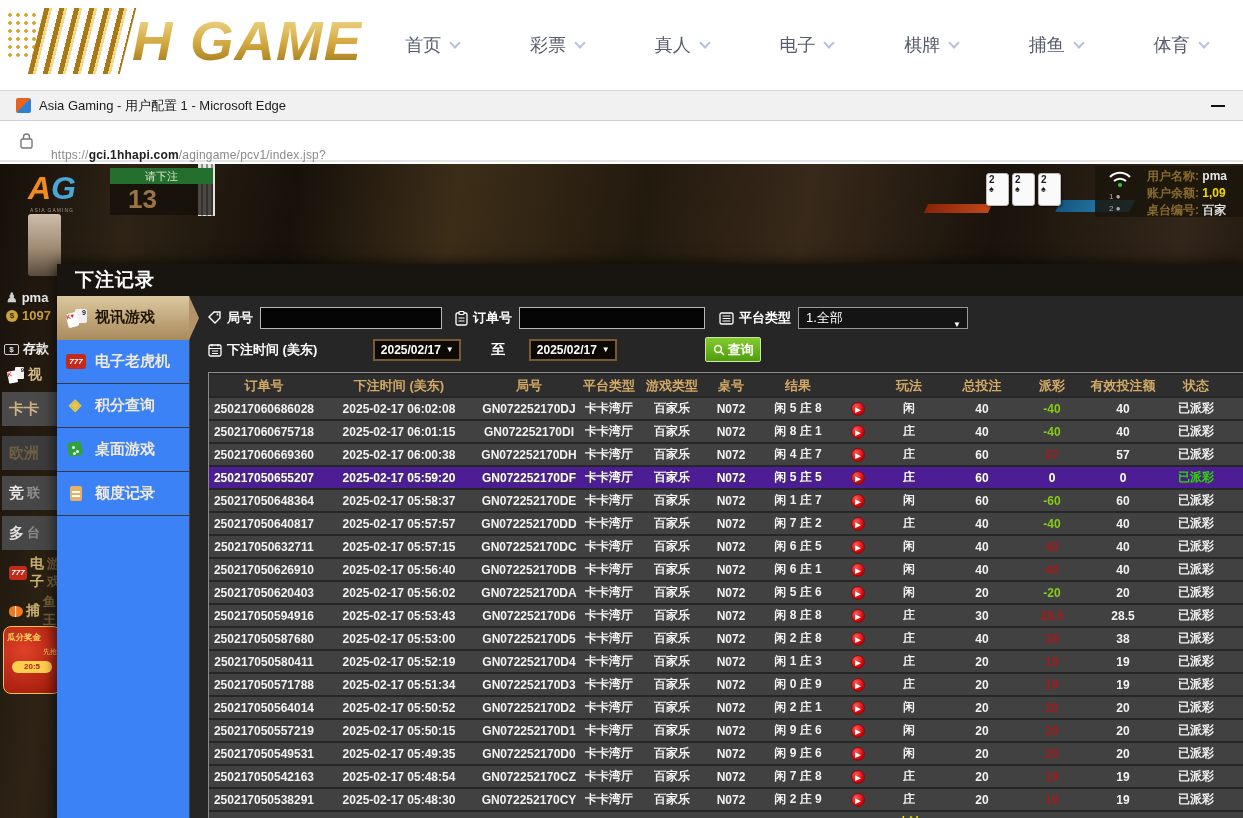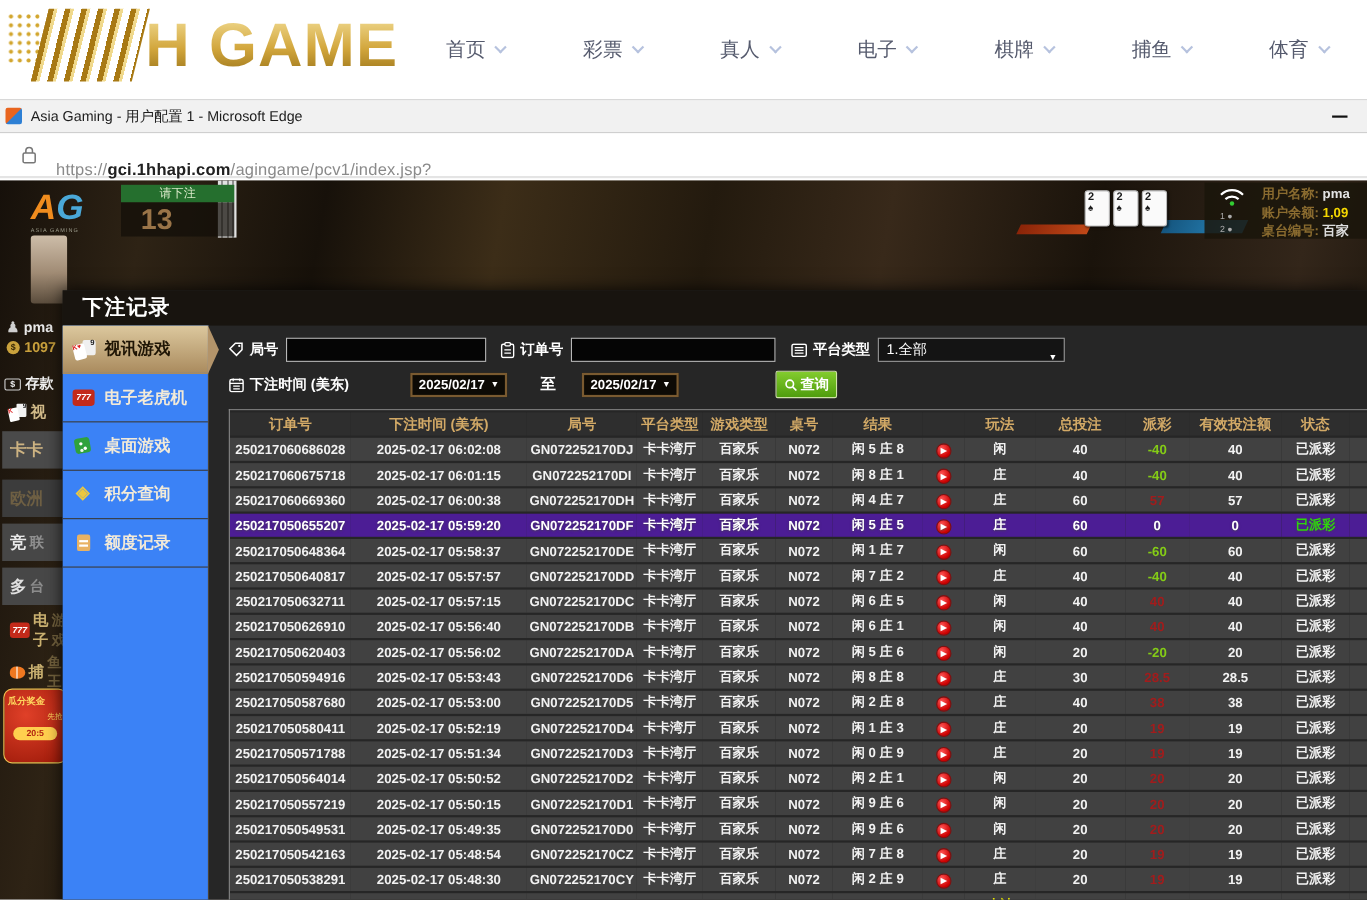--- a/index.html
+++ b/index.html
@@ -4,41 +4,41 @@
 <style>
   html,body{margin:0;padding:0;background:#888;}
   *{box-sizing:border-box;font-family:"Liberation Sans",sans-serif;}
   #page{position:relative;width:1243px;height:818px;background:#fff;overflow:hidden;}
 
   
   .topnav{position:absolute;left:0;top:0;width:1243px;height:90px;background:#fff;}
   .logo{position:absolute;left:6px;top:8px;display:flex;align-items:center;}
   .logo-dots{width:30px;height:46px;margin-top:-14px;background:radial-gradient(circle,#d2a62e 1.5px,transparent 2.2px);background-size:8px 8px;}
   .logo-bars{width:92px;height:66px;margin-right:4px;transform:skewX(-14deg);background:repeating-linear-gradient(90deg,#a87914 0 5px,#f0d98c 5px 8px,rgba(0,0,0,0) 8px 15px);}
-  .logo-text{font-size:56px;font-weight:900;letter-spacing:1px;background:linear-gradient(180deg,#f4e09a 5%,#d2a63c 55%,#8f6a12 100%);-webkit-background-clip:text;background-clip:text;color:transparent;line-height:66px;}
+  .logo-text{font-size:56px;font-weight:900;font-style:italic;letter-spacing:1px;background:linear-gradient(180deg,#f4e09a 5%,#d2a63c 55%,#8f6a12 100%);-webkit-background-clip:text;background-clip:text;color:transparent;line-height:66px;}
   .navlist{position:absolute;left:370px;top:0;width:873px;height:90px;display:flex;align-items:center;justify-content:space-around;}
   .nav-item{display:flex;align-items:center;color:#565b6e;font-size:18px;cursor:pointer;}
   .chev{width:8px;height:8px;border-right:2px solid #b6c2de;border-bottom:2px solid #b6c2de;transform:rotate(45deg);margin-left:10px;margin-top:-5px;}
 
   
-  .titlebar{position:absolute;left:0;top:90px;width:1243px;height:31px;background:#f1f1f1;border-top:1px solid #d8d8d8;border-bottom:1px solid #cfcfcf;display:flex;align-items:center;padding-left:5px;}
+  .titlebar{position:absolute;left:0;top:90px;width:1243px;height:31px;background:#f1f1f1;border-top:1px solid #d8d8d8;border-bottom:1px solid #cfcfcf;display:flex;align-items:center;padding-left:16px;}
   .favicon{width:15px;height:15px;border-radius:2px;background:linear-gradient(135deg,#e8641e 48%,#2d7fd4 52%);margin-right:8px;flex:none;}
   .wintitle{font-size:13px;color:#1c1c1c;}
   .minbtn{margin-left:auto;margin-right:18px;width:14px;border-top:2px solid #111;cursor:pointer;}
 
   
   .urlbar{position:absolute;left:0;top:122px;width:1243px;height:40px;background:#fff;border-bottom:2px solid #e4e4e4;display:flex;align-items:center;padding-left:20px;}
-  .url{font-size:15px;color:#8a8a8a;margin-left:18px;letter-spacing:.2px;margin-top:27px;}
+  .url{font-size:12px;color:#8a8a8a;margin-left:18px;letter-spacing:.2px;margin-top:27px;}
   .url b{color:#202020;font-weight:700;}
 
   
   .gamebg{position:absolute;left:0;top:164px;width:1243px;height:654px;overflow:hidden;
     background:linear-gradient(100deg,#16100a 0%,#2e2315 10%,#17110a 22%,#3c2d18 34%,#231a0e 48%,#38291a 60%,#1a130b 74%,#33261a 88%,#140f08 100%);}
   .curtain{position:absolute;left:198px;top:0;width:17px;height:52px;background:repeating-linear-gradient(90deg,#e2e2e2 0 3px,#8f8f8f 3px 5px);}
-  .aglogo{position:absolute;left:28px;top:6px;}
+  .aglogo{position:absolute;left:28px;top:6px;text-align:center;}
   .aglogo .a{font-size:32px;font-weight:900;color:#f08c1e;font-style:italic;}
   .aglogo .g{font-size:32px;font-weight:900;color:#4aa8d8;font-style:italic;}
   .aglogo .sub{font-size:5px;color:#9a9a8a;letter-spacing:1px;}
   .bettimer{position:absolute;left:110px;top:4px;width:103px;}
   .bettimer .bh{height:16px;background:#256f2e;color:#d8e8c8;font-size:11px;text-align:center;line-height:16px;}
   .bettimer .bn{height:31px;background:rgba(18,14,8,.72);color:#9a7448;font-size:26px;font-weight:700;padding-left:18px;line-height:31px;}
   .avatar{position:absolute;left:28px;top:50px;width:33px;height:62px;border-radius:3px;background:linear-gradient(180deg,#cdbda9 0%,#a08b74 55%,#5a4c3c 100%);}
   .bgrow{position:absolute;display:flex;align-items:center;gap:4px;font-weight:700;}
   .person-ic{color:#cfcfcf;font-size:13px;}
   .coin-ic{width:12px;height:12px;border-radius:50%;background:#caa23c;color:#3a2a08;font-size:8px;font-weight:700;text-align:center;line-height:12px;}
@@ -259,26 +259,26 @@
       <div class="sidebar">
           <div class="sb-item active">
             <span class="sb-icon icon-cards"></span>
             <span>视讯游戏</span>
           </div>
           <div class="sb-item">
             <span class="sb-icon icon-slots"></span>
             <span>电子老虎机</span>
           </div>
           <div class="sb-item">
+            <span class="sb-icon icon-diamond"></span>
+            <span>积分查询</span>
+          </div>
+          <div class="sb-item">
             <span class="sb-icon icon-table"></span>
             <span>桌面游戏</span>
-          </div>
-          <div class="sb-item">
-            <span class="sb-icon icon-diamond"></span>
-            <span>积分查询</span>
           </div>
           <div class="sb-item">
             <span class="sb-icon icon-doc"></span>
             <span>额度记录</span>
           </div>
           <div class="sb-fill"></div>
         </div>
       <div class="content">
 
         <div class="frow">

